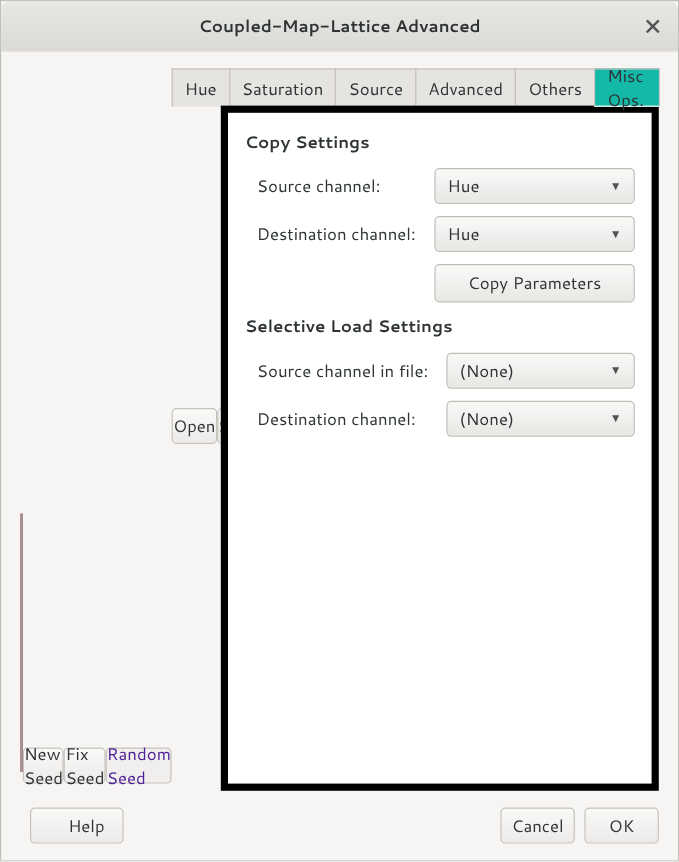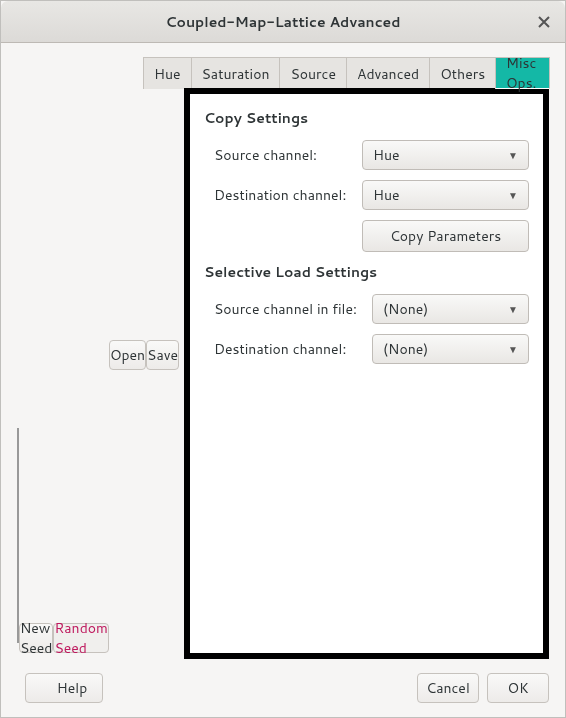--- a/index.html
+++ b/index.html
@@ -89,21 +89,21 @@
   border: 1px solid #c6c2bd;
   border-radius: 4px;
   font-size: 14px;
   color: #2e3436;
   display: flex;
   align-items: center;
   justify-content: center;
   cursor: pointer;
   margin-bottom: 6px;
 }
-.btn.disabled { color:#be185d; background:#f0efed; }
+.btn.disabled { color:#4c1d95; background:#f0efed; }
 .left-col .btn.wide { width: 112px; }
 .left-col .btn.narrow { width: 70px; align-self:center; }
 .left-col .gap { height: 30px; }
 .right-col {
   flex: 1;
   display: flex;
   flex-direction: column;
 }
 .tabs-strip {
   display: flex;
@@ -209,20 +209,23 @@
         <div class="topband"></div>
         <div class="topred"></div>
         <div class="cyandot" style="left:16px; top:60px;"></div>
         <div class="cyandot" style="left:16px; top:110px;"></div>
         <div class="cyandot" style="left:16px; top:155px;"></div>
         <div class="cyandot" style="left:16px; top:195px;"></div>
       </div>
       <div class="btn wide">
           <span>New Seed</span>
         </div>
+      <div class="btn wide">
+          <span>Fix Seed</span>
+        </div>
       <div class="btn wide disabled">
           <span>Random Seed</span>
         </div>
       <div class="gap"></div>
       <div class="btn narrow">
           <span>Open</span>
         </div>
       <div class="btn narrow">
           <span>Save</span>
         </div>

